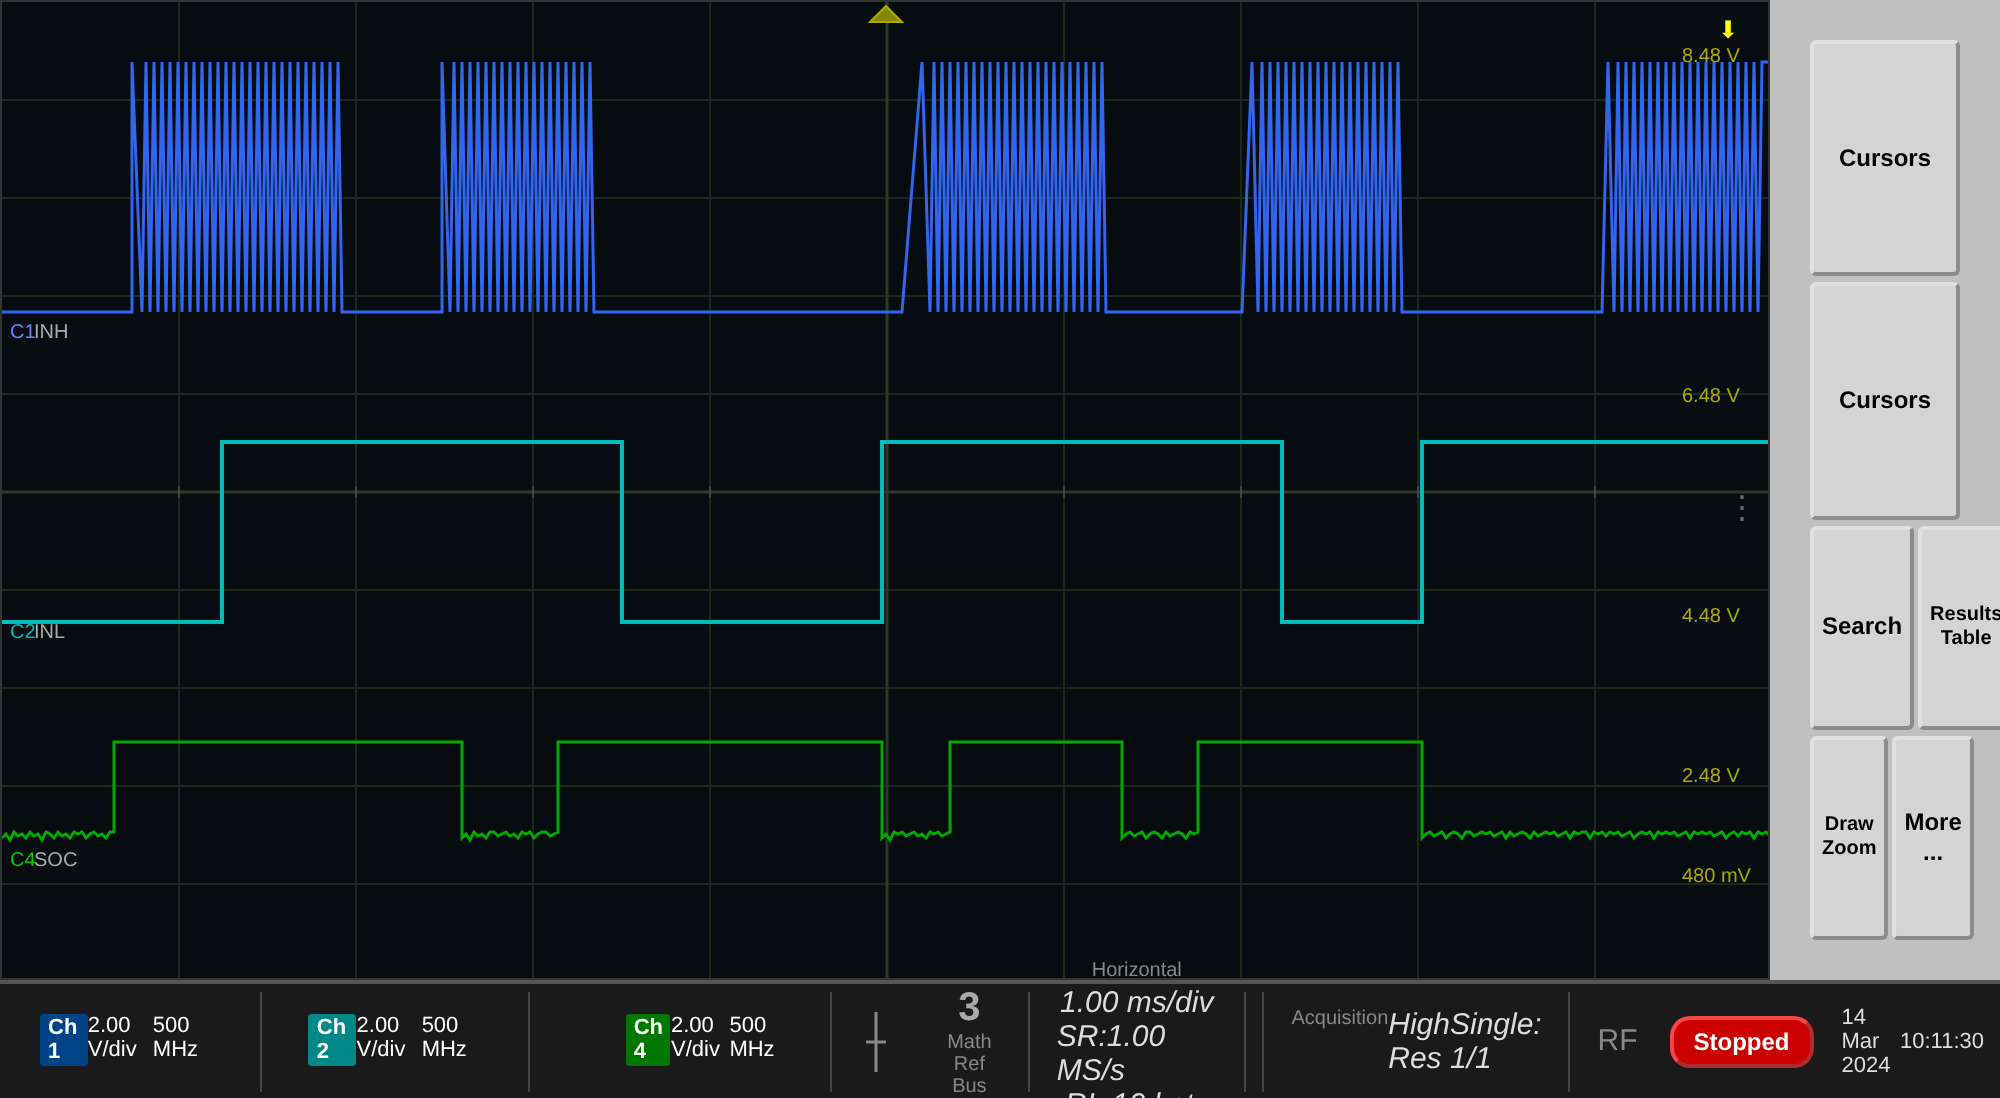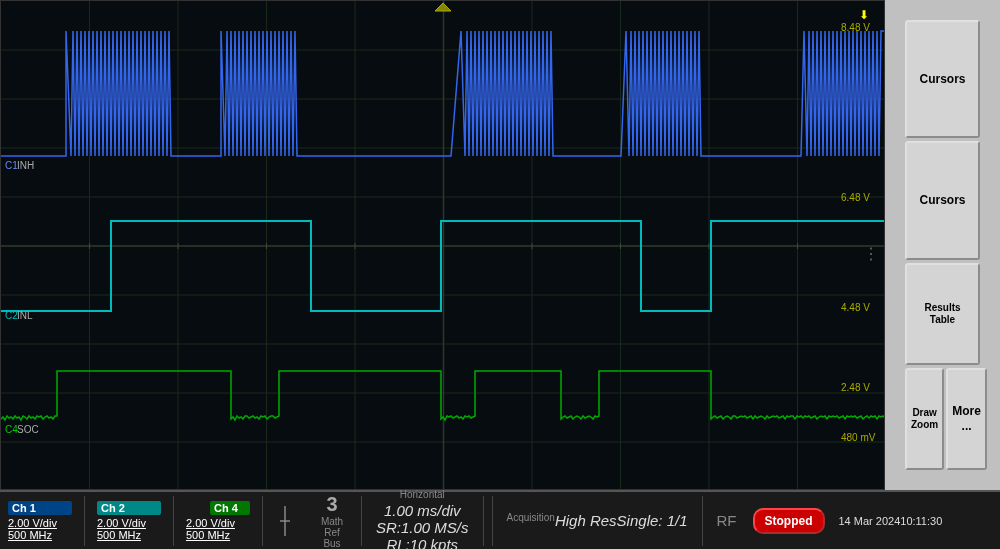--- a/index.html
+++ b/index.html
@@ -71,42 +71,41 @@
       width: 1000px;
       height: 59px;
       background: #1a1a1a;
       display: flex;
       align-items: center;
       border-top: 2px solid #555;
     }
 
     .ch-indicator {
       display: flex;
-      flex-direction: column;
-      padding: 4px 8px;
+      flex-direction: row;
+      padding: 4px 20px;
       min-width: 80px;
     }
 
     .ch-label {
       font-size: 11px;
       font-weight: bold;
       padding: 1px 4px;
       border-radius: 2px;
       display: inline-block;
       margin-bottom: 2px;
     }
 
     .ch1-label { background: #004488; color: #fff; }
     .ch2-label { background: #008888; color: #fff; }
     .ch4-label { background: #007700; color: #fff; margin-left: 24px; }
 
     .ch-value {
       font-size: 11px;
       color: #fff;
-      text-decoration: underline;
     }
 
     .divider-v {
       width: 1px;
       height: 50px;
       background: #444;
       margin: 0 4px;
     }
 
     .math-ref-bus {
@@ -542,20 +541,21 @@
     <text x="862" y="258" fill="#666" font-size="16" font-family="Arial">⋮</text>
 
     <text x="858" y="18" fill="#ffff00" font-size="12" font-family="Arial">⬇</text>
   </svg>
 </div>
 
 <div id="right-panel">
   <button class="panel-btn">Cursors</button>
   <button class="panel-btn">Cursors</button>
   <div style="display:flex; gap:2px; flex:1;">
+    <button class="panel-btn" style="flex:1;">Search</button>
     <button class="panel-btn" style="flex:1; font-size:10px;">Results<br>Table</button>
   </div>
   <div style="display:flex; gap:2px; flex:1;">
     <button class="panel-btn" style="flex:1; font-size:10px;">Draw<br>Zoom</button>
     <button class="panel-btn" style="flex:1;">More ...</button>
   </div>
 </div>
 
 <div id="bottom-bar">
 

